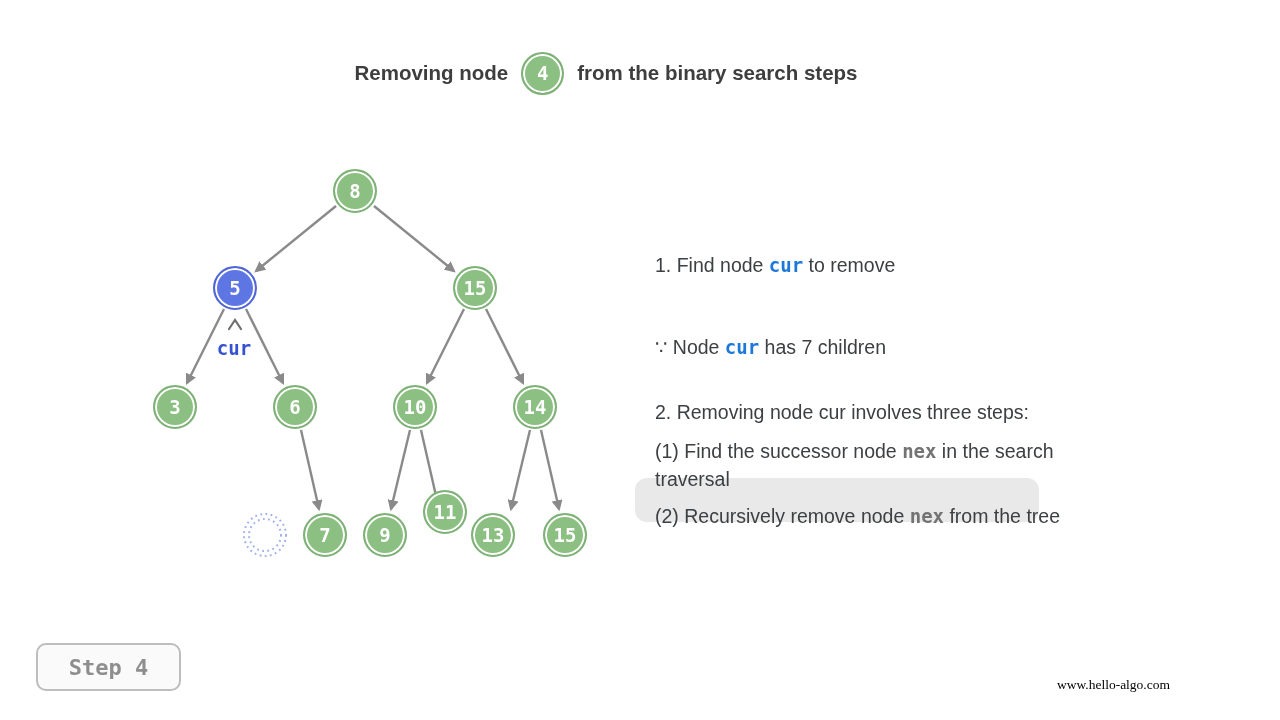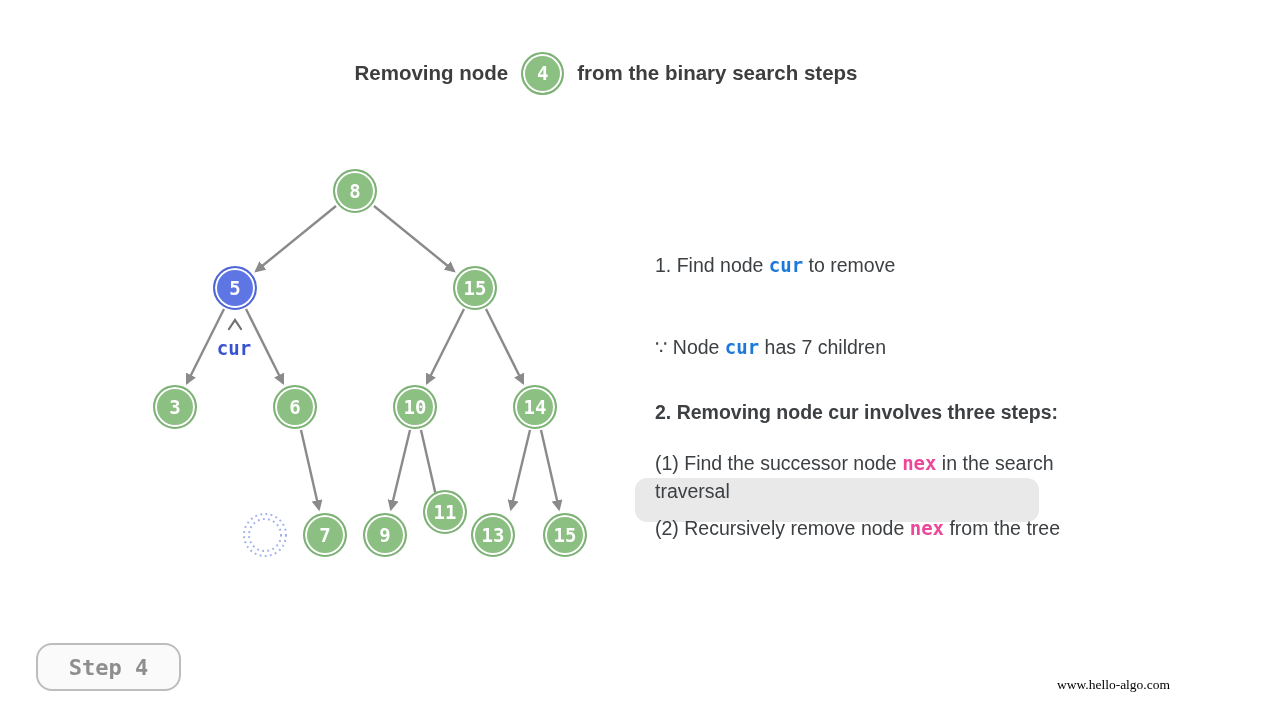--- a/index.html
+++ b/index.html
@@ -35,36 +35,36 @@
   }
 
   
   .panel {
     position:absolute; left:655px; top:251px; width:505px; z-index:3;
     font-size:19.5px; line-height:28px; color:#3d4043;
   }
   .panel p { margin:0; }
   .panel .p1 { margin-bottom:54px; }
   .panel .p2 { margin-bottom:37px; }
-  .panel .p3 { margin-bottom:23px;font-weight:bold; }
+  .panel .p3 { margin-bottom:11px; }
   .panel .p4 { margin-bottom:9px; }
   .panel .p5 { margin-bottom:9px; }
   .kw { font-family:"DejaVu Sans Mono", monospace; font-weight:bold; font-size:19px; }
   .kw-cur { color:#1c79da; }
-  .kw-nex { color:#ec4899; }
+  .kw-nex { color:#737373; }
 
   .highlight-box {
     position:absolute; left:635px; top:478px; width:404px; height:44px;
     background:#e9e9e9; border-radius:12px; z-index:0;
   }
 
   
   .step-box {
     position:absolute; left:36px; top:643px; width:145px; height:48px;
-    box-sizing:border-box; border:2px solid #bdbdbd; border-radius:16px;
+    box-sizing:border-box; border:2px solid #bdbdbd; border-radius:10px;
     background:#fafafa; display:flex; align-items:center; justify-content:center;
     font-family:"DejaVu Sans Mono", monospace; font-weight:bold; font-size:22px;
     color:#8e8e8e;
   }
   .watermark {
     position:absolute; right:42px; top:677px;
     font-family:Liberation Serif, serif; font-size:13.5px; color:#000000;
   }
 </style>
 </head>

